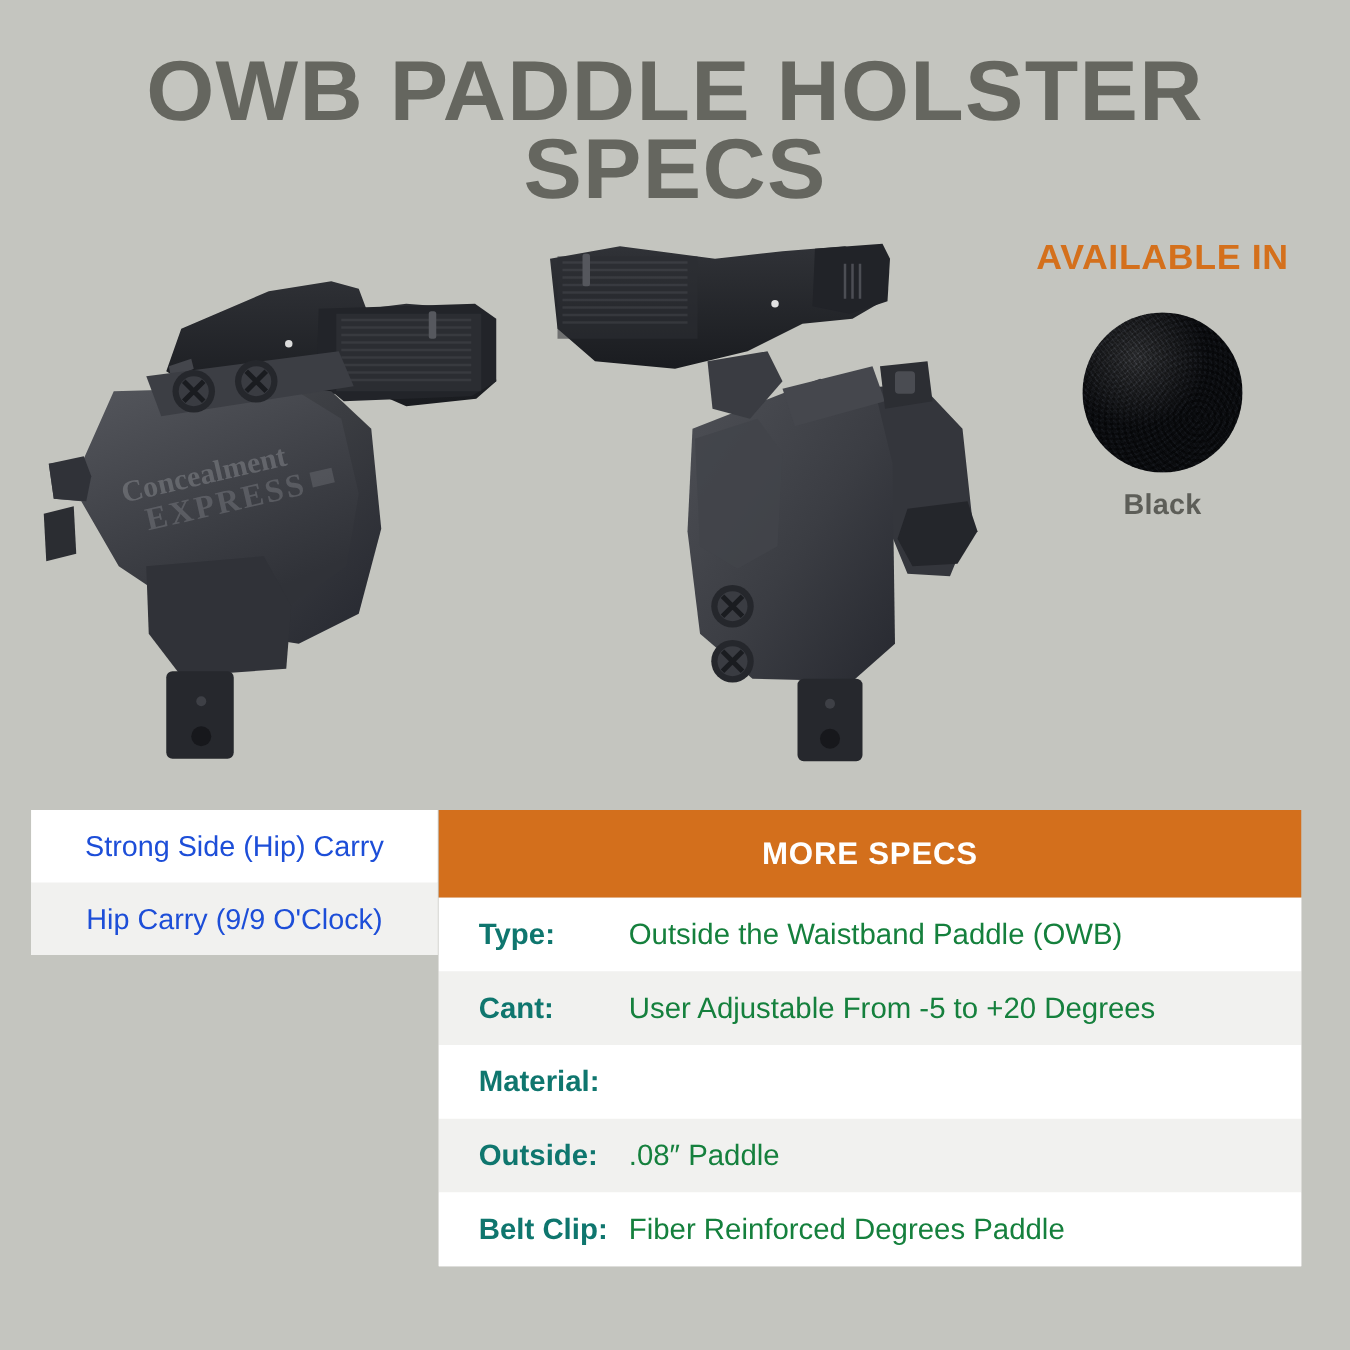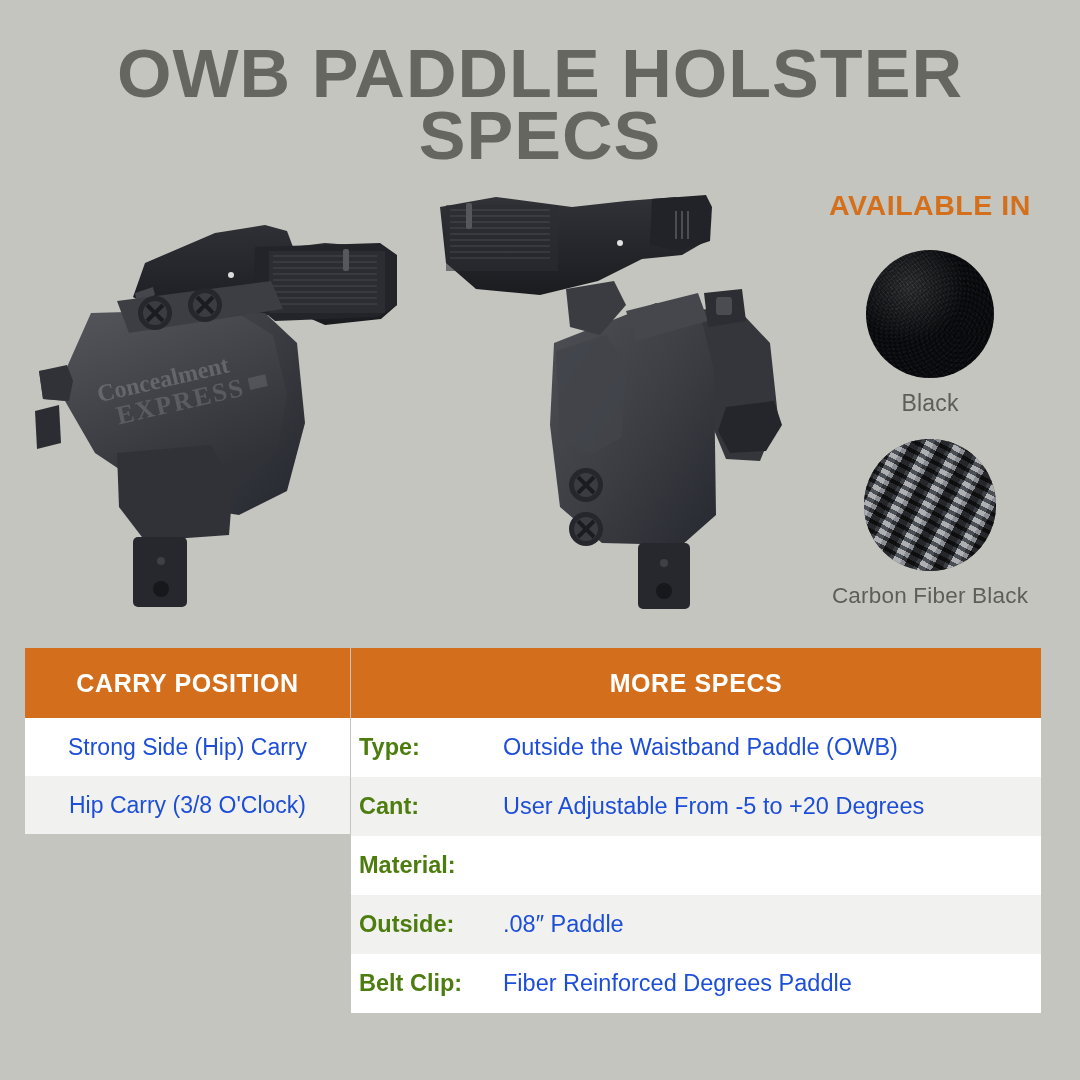--- a/index.html
+++ b/index.html
@@ -64,21 +64,21 @@
   .swatch-group { margin-bottom: 18px; }
   .swatch {
     width: 128px;
     height: 128px;
     border-radius: 50%;
     margin: 0 auto 12px auto;
     position: relative;
     overflow: hidden;
   }
   .swatch-label {
-    font-weight: 400;
+    font-weight: 700;
     font-size: 23px;
     color: #5d5e58;
     letter-spacing: 0.2px;
   }
   #swatch-carbon-group { margin-top: 22px; }
   #swatch-carbon-group .swatch { width: 132px; height: 132px; }
   #swatch-carbon-label { font-size: 22.5px; }
 
   
   #swatch-black {
@@ -153,29 +153,29 @@
   #carry-table .table-row {
     justify-content: center;
     font-size: 23px;
     color: #1d4ed8;
     height: 58px;
   }
 
   
   #specs-table .spec-label {
     width: 152px;
-    padding-left: 8px;
+    padding-left: 32px;
     font-weight: 700;
     font-size: 23.5px;
-    color: #4d7c0f;
+    color: #0f766e;
     white-space: nowrap;
   }
   #specs-table .spec-value {
     font-size: 23.5px;
-    color: #1d4ed8;
+    color: #15803d;
     white-space: nowrap;
   }
 </style>
 </head>
 <body>
 
 <div id="title-block">
   <div class="line">OWB PADDLE HOLSTER</div>
   <div class="line">SPECS</div>
 </div>
@@ -334,34 +334,29 @@
 </div>
 
 <div id="colors-panel">
   <div id="available-in-heading">AVAILABLE IN</div>
 
   <div class="swatch-group" id="swatch-black-group">
     <div class="swatch" id="swatch-black"></div>
     <div class="swatch-label">Black</div>
   </div>
 
-  <div class="swatch-group" id="swatch-carbon-group">
-    <div class="swatch" id="swatch-carbon"></div>
-    <div class="swatch-label" id="swatch-carbon-label">Carbon Fiber Black</div>
-  </div>
 </div>
 
 <div class="spec-table" id="carry-table">
-  <div class="table-header">CARRY POSITION</div>
   <div class="table-body">
     <div class="table-row">
       <span>Strong Side (Hip) Carry</span>
     </div>
     <div class="table-row alt">
-      <span>Hip Carry (3/8 O'Clock)</span>
+      <span>Hip Carry (9/9 O'Clock)</span>
     </div>
   </div>
 </div>
 
 <div class="spec-table" id="specs-table">
   <div class="table-header">MORE SPECS</div>
   <div class="table-body">
 
     <div class="table-row">
       <span class="spec-label">Type:</span>

